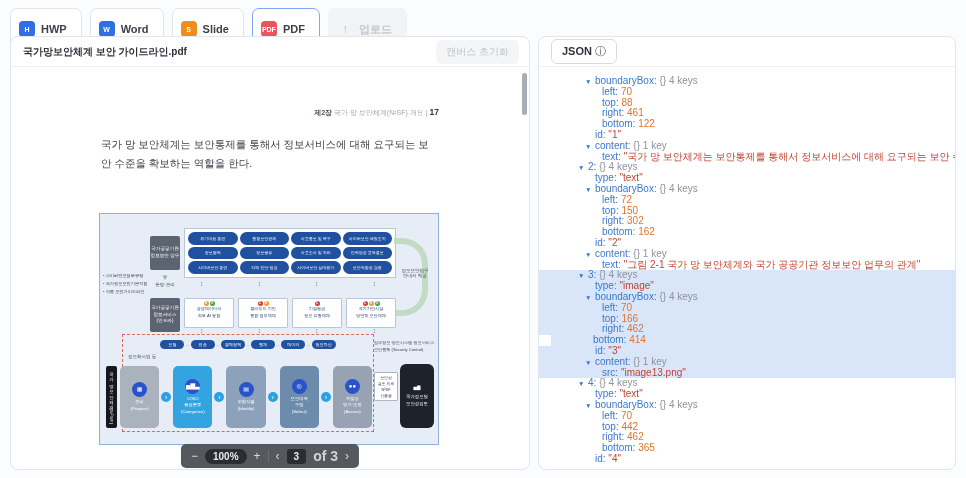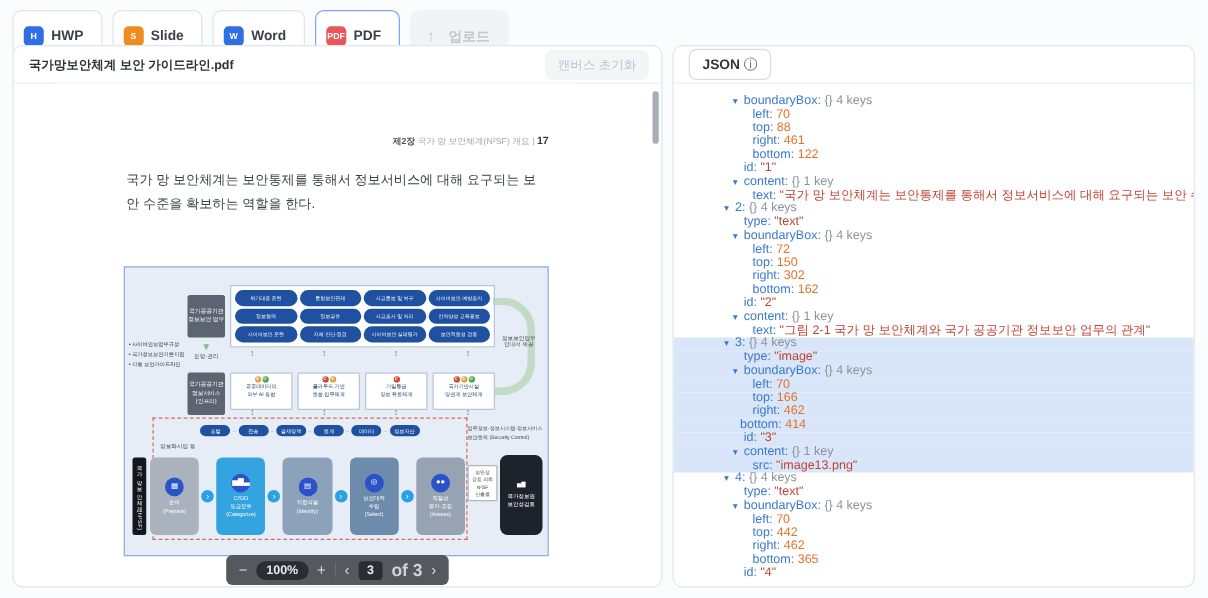--- a/index.html
+++ b/index.html
@@ -128,26 +128,26 @@
 </style>
 </head>
 <body>
 
 <div class="topbar" id="topbar">
     <div class="ft-btn">
       <div class="ft-icon" style="background: rgb(47, 111, 228);">H</div>
       <div>HWP</div>
     </div>
     <div class="ft-btn">
+      <div class="ft-icon" style="background: rgb(47, 111, 228);">W</div>
+      <div>Word</div>
+    </div>
+    <div class="ft-btn">
       <div class="ft-icon" style="background: rgb(240, 140, 30);">S</div>
       <div>Slide</div>
-    </div>
-    <div class="ft-btn">
-      <div class="ft-icon" style="background: rgb(47, 111, 228);">W</div>
-      <div>Word</div>
     </div>
     <div class="ft-btn selected">
       <div class="ft-icon" style="background: rgb(232, 86, 92);">PDF</div>
       <div>PDF</div>
     </div>
     <div class="ft-btn disabled">
       <div class="ft-icon plain">↑</div>
       <div>업로드</div>
     </div>
   </div>
@@ -310,21 +310,21 @@
       <div class="ln" style="padding-left: 53px;"><span class="ar none">▼</span><span class="k">bottom: </span><span class="vn">162</span></div>
       <div class="ln" style="padding-left: 46px;"><span class="ar none">▼</span><span class="k">id: </span><span class="vs">"2"</span></div>
       <div class="ln" style="padding-left: 46px;"><span class="ar">▼</span><span class="k">content: </span><span class="m">{}  1 key</span></div>
       <div class="ln" style="padding-left: 53px;"><span class="ar none">▼</span><span class="k">text: </span><span class="vs">"그림 2-1 국가 망 보안체계와 국가 공공기관 정보보안 업무의 관계"</span></div>
       <div class="ln hl" style="padding-left: 39px;"><span class="ar">▼</span><span class="k">3: </span><span class="m">{}  4 keys</span></div>
       <div class="ln hl" style="padding-left: 46px;"><span class="ar none">▼</span><span class="k">type: </span><span class="vs">"image"</span></div>
       <div class="ln hl" style="padding-left: 46px;"><span class="ar">▼</span><span class="k">boundaryBox: </span><span class="m">{}  4 keys</span></div>
       <div class="ln hl" style="padding-left: 53px;"><span class="ar none">▼</span><span class="k">left: </span><span class="vn">70</span></div>
       <div class="ln hl" style="padding-left: 53px;"><span class="ar none">▼</span><span class="k">top: </span><span class="vn">166</span></div>
       <div class="ln hl" style="padding-left: 53px;"><span class="ar none">▼</span><span class="k">right: </span><span class="vn">462</span></div>
-      <div class="ln hl" style="padding-left: 43px;"><span class="ar none">▼</span><span class="k">bottom: </span><span class="vn">414</span></div>
+      <div class="ln hl" style="padding-left: 32px; margin-left: 12px;"><span class="ar none">▼</span><span class="k">bottom: </span><span class="vn">414</span></div>
       <div class="ln hl" style="padding-left: 46px;"><span class="ar none">▼</span><span class="k">id: </span><span class="vs">"3"</span></div>
       <div class="ln hl" style="padding-left: 46px;"><span class="ar">▼</span><span class="k">content: </span><span class="m">{}  1 key</span></div>
       <div class="ln hl" style="padding-left: 53px;"><span class="ar none">▼</span><span class="k">src: </span><span class="vs">"image13.png"</span></div>
       <div class="ln" style="padding-left: 39px;"><span class="ar">▼</span><span class="k">4: </span><span class="m">{}  4 keys</span></div>
       <div class="ln" style="padding-left: 46px;"><span class="ar none">▼</span><span class="k">type: </span><span class="vs">"text"</span></div>
       <div class="ln" style="padding-left: 46px;"><span class="ar">▼</span><span class="k">boundaryBox: </span><span class="m">{}  4 keys</span></div>
       <div class="ln" style="padding-left: 53px;"><span class="ar none">▼</span><span class="k">left: </span><span class="vn">70</span></div>
       <div class="ln" style="padding-left: 53px;"><span class="ar none">▼</span><span class="k">top: </span><span class="vn">442</span></div>
       <div class="ln" style="padding-left: 53px;"><span class="ar none">▼</span><span class="k">right: </span><span class="vn">462</span></div>
       <div class="ln" style="padding-left: 53px;"><span class="ar none">▼</span><span class="k">bottom: </span><span class="vn">365</span></div>

